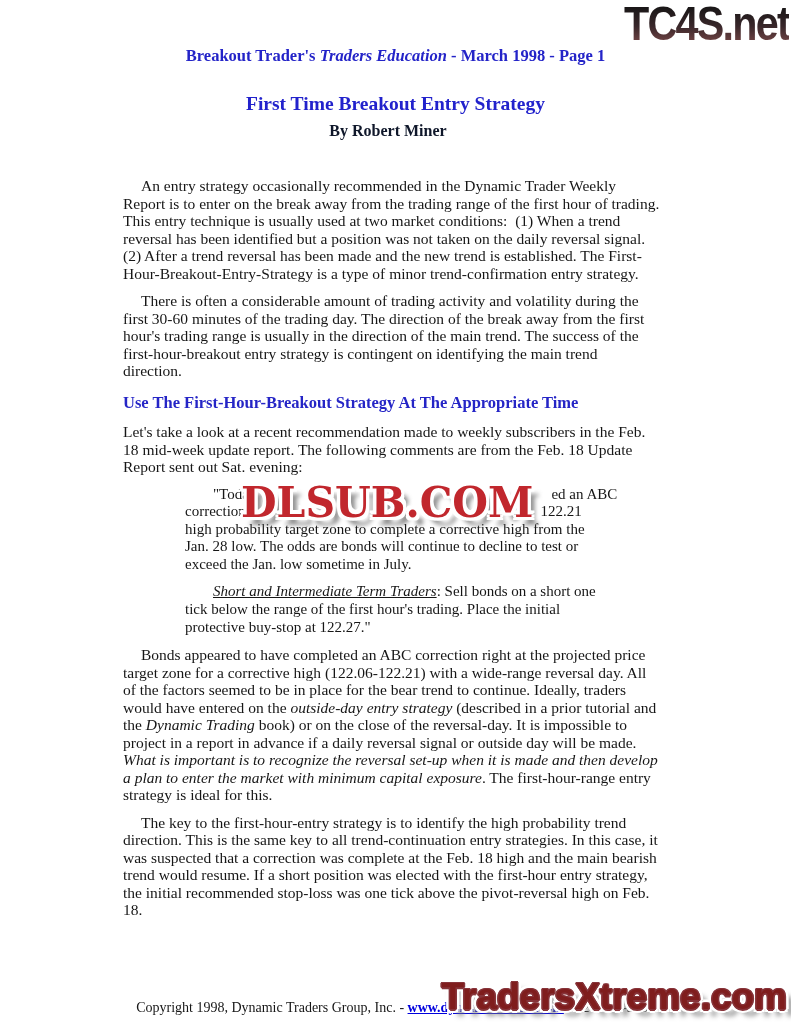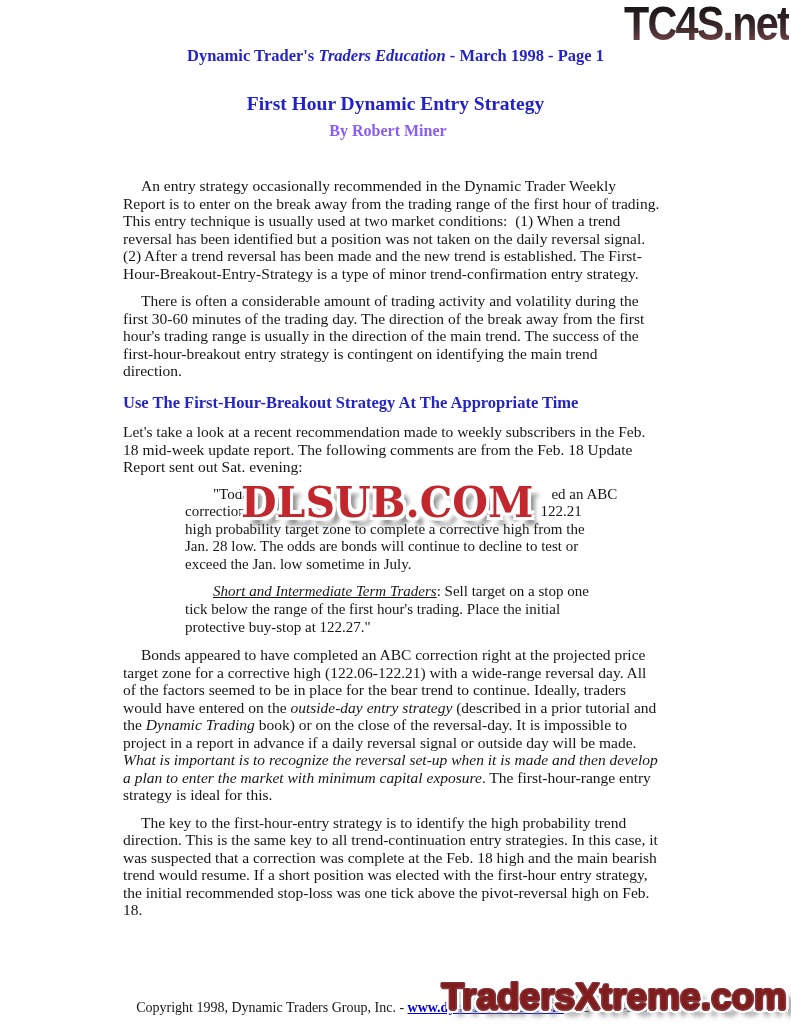--- a/index.html
+++ b/index.html
@@ -24,21 +24,21 @@
     -webkit-background-clip:text;background-clip:text;color:transparent;
     text-shadow:none;
   }
   
   .title{
     position:absolute;top:93px;left:0;right:0;text-align:center;
     font-size:19.5px;font-weight:bold;color:#2222cc;
   }
   .byline{
     position:absolute;top:122px;left:0;right:15px;text-align:center;
-    font-size:16px;font-weight:bold;color:#8b5cf6;
+    font-size:16px;font-weight:bold;color:#0f172a;
   }
   
   .body{
     position:absolute;top:177px;left:123px;width:537px;
     font-size:15.5px;line-height:17.5px;
   }
   .body p{margin:0 0 10px 0;}
   .indent{text-indent:18px;}
   .section-h{
     font-weight:bold;font-size:16.5px;color:#2525c6;
@@ -81,25 +81,25 @@
       4px 0 0 #fff,-4px 0 0 #fff,0 4px 0 #fff,0 -4px 0 #fff,
       3px 3px 0 #fff,-3px 3px 0 #fff,3px -3px 0 #fff,-3px -3px 0 #fff,
       8px 7px 5px rgba(125,125,125,.85);
   }
 </style>
 </head>
 <body>
 
 <div class="page">
 
-  <div class="hdr"><span>Dynamic Trader's </span><span class="it">Traders Education</span><span> - March 1998 - Page 1</span></div>
+  <div class="hdr"><span>Breakout Trader's </span><span class="it">Traders Education</span><span> - March 1998 - Page 1</span></div>
 
   <div class="tc4s">TC4S.net</div>
 
-  <div class="title">First Hour Dynamic Entry Strategy</div>
+  <div class="title">First Time Breakout Entry Strategy</div>
   <div class="byline">By Robert Miner</div>
 
   <div class="body">
 
     <p class="indent">An entry strategy occasionally recommended in the Dynamic Trader Weekly Report is to enter on the break away from the trading range of the first hour of trading. This entry technique is usually used at two market conditions:&nbsp; (1) When a trend reversal has been identified but a position was not taken on the daily reversal signal. (2) After a trend reversal has been made and the new trend is established. The First-Hour-Breakout-Entry-Strategy is a type of minor trend-confirmation entry strategy.</p>
 
     <p class="indent">There is often a considerable amount of trading activity and volatility during the first 30-60 minutes of the trading day. The direction of the break away from the first hour's trading range is usually in the direction of the main trend. The success of the first-hour-breakout entry strategy is contingent on identifying the main trend direction.</p>
 
     <p class="section-h">Use The First-Hour-Breakout Strategy At The Appropriate Time</p>
 
@@ -107,21 +107,21 @@
 
     <div class="quote">
       <div class="qline qline-first"><span>"Today</span><span class="gap1"></span><span>ed an ABC</span></div>
       <div class="qline"><span>correction w</span><span class="gap2"></span><span>122.21</span></div>
       <div class="qline">high probability target zone to complete a corrective high from the</div>
       <div class="qline">Jan. 28 low. The odds are bonds will continue to decline to test or</div>
       <div class="qline">exceed the Jan. low sometime in July.</div>
     </div>
 
     <div class="quote">
-      <div class="qline qline-first"><span class="u">Short and Intermediate Term Traders</span><span>: Sell target on a stop one</span></div>
+      <div class="qline qline-first"><span class="u">Short and Intermediate Term Traders</span><span>: Sell bonds on a short one</span></div>
       <div class="qline">tick below the range of the first hour's trading. Place the initial</div>
       <div class="qline">protective buy-stop at 122.27."</div>
     </div>
 
     <p class="indent"><span>Bonds appeared to have completed an ABC correction right at the projected price target zone for a corrective high (122.06-122.21) with a wide-range reversal day. All of the factors seemed to be in place for the bear trend to continue. Ideally, traders would have entered on the </span><span class="i">outside-day entry strategy</span><span> (described in a prior tutorial and the </span><span class="i">Dynamic Trading</span><span> book) or on the close of the reversal-day. It is impossible to project in a report in advance if a daily reversal signal or outside day will be made. </span><span class="i">What is important is to recognize the reversal set-up when it is made and then develop a plan to enter the market with minimum capital exposure</span><span>. The first-hour-range entry strategy is ideal for this.</span></p>
 
     <p class="indent">The key to the first-hour-entry strategy is to identify the high probability trend direction. This is the same key to all trend-continuation entry strategies. In this case, it was suspected that a correction was complete at the Feb. 18 high and the main bearish trend would resume. If a short position was elected with the first-hour entry strategy, the initial recommended stop-loss was one tick above the pivot-reversal high on Feb. 18.</p>
   </div>
 
   <div class="stamp">DLSUB.COM</div>

